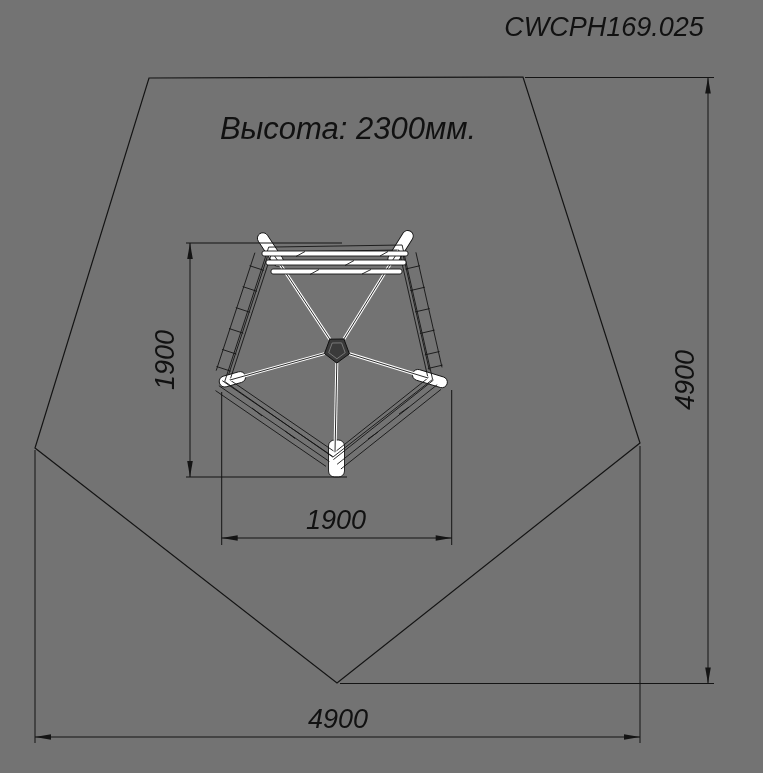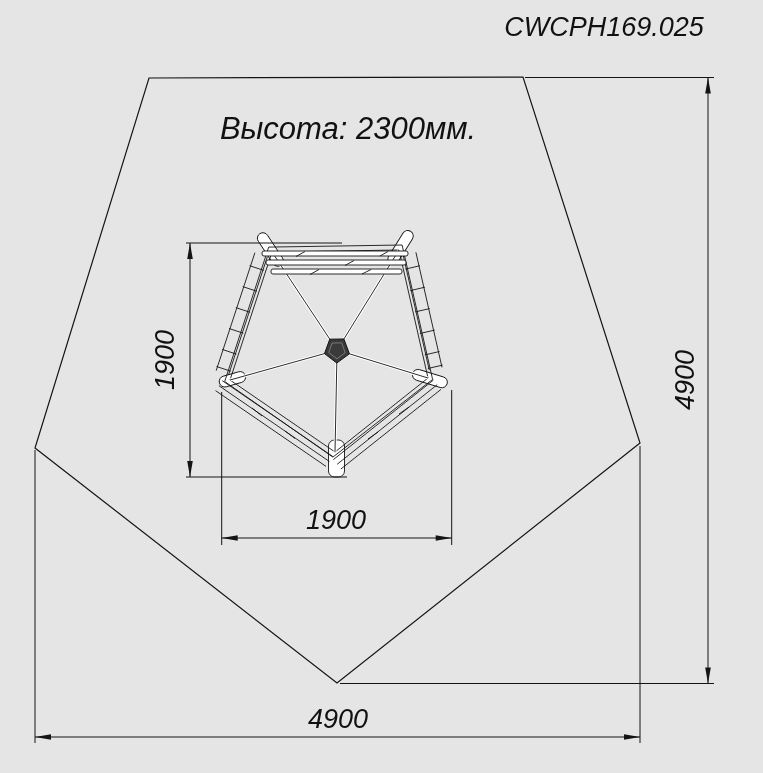--- a/index.html
+++ b/index.html
@@ -1,17 +1,17 @@
 <!DOCTYPE html>
 <html><head>
 <meta charset="utf-8">
 <style>
   html,body{margin:0;padding:0;background:#fff;}
   body{width:763px;height:773px;overflow:hidden;font-family:"Liberation Sans",sans-serif;}
-  .canvas{position:relative;width:763px;height:773px;background:#e5e5e5;}
+  .canvas{position:relative;width:763px;height:773px;background:#737373;}
   svg{display:block;}
   text{font-family:"Liberation Sans",sans-serif;font-style:italic;fill:#111;}
   .t-title{font-size:27px;}
   .t-note{font-size:31px;}
   .t-dim{font-size:27px;}
   .ln{stroke:#141414;fill:none;}
   .thin{stroke-width:1;}
   .med{stroke-width:1.2;}
   .struct{stroke-width:0.9;}
   .arrow{fill:#141414;stroke:none;}

